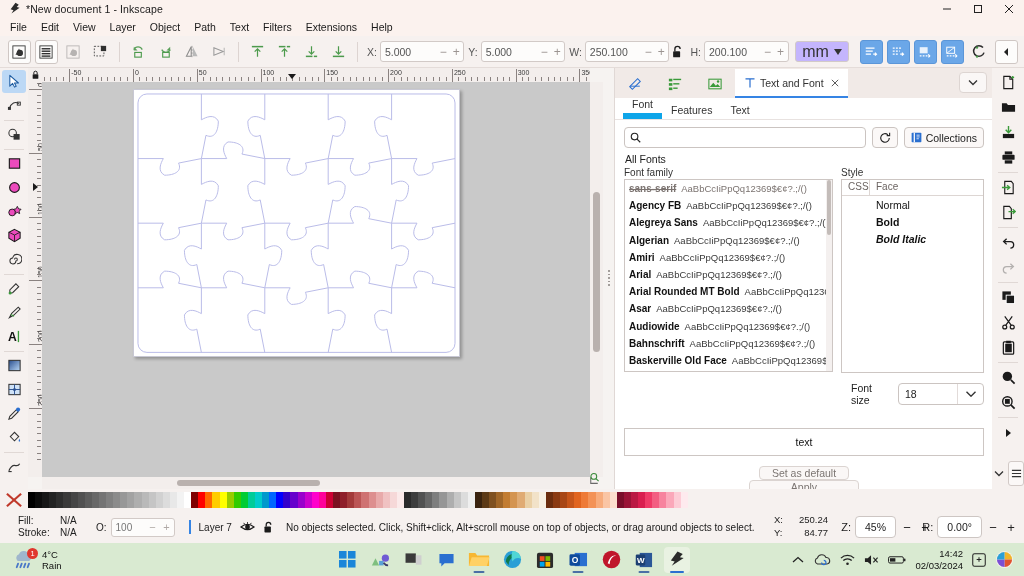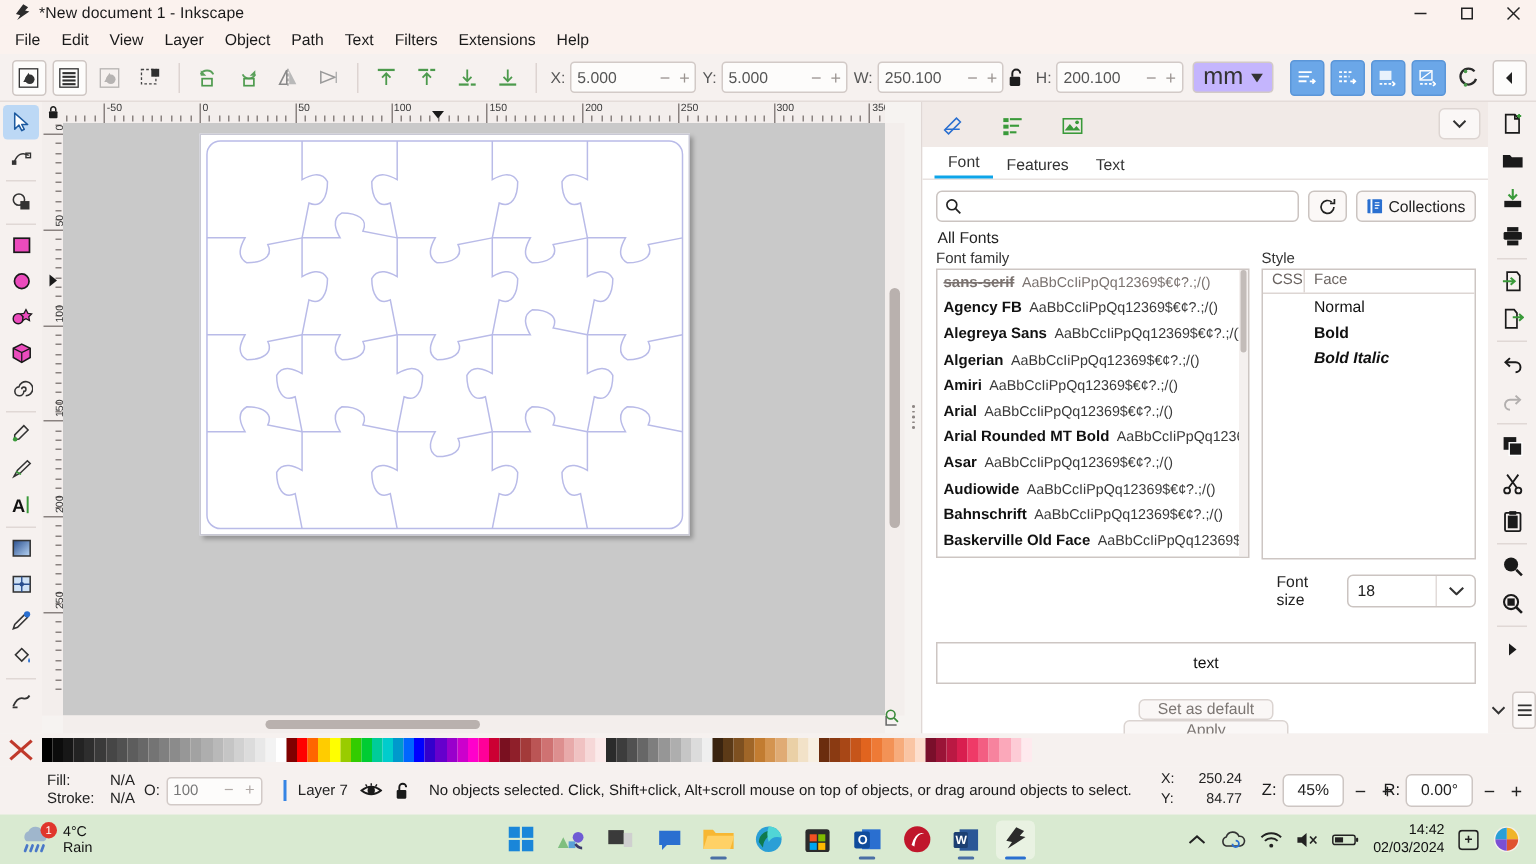--- a/index.html
+++ b/index.html
@@ -152,21 +152,21 @@
   .dock-chevron { position: absolute; right: 6px; top: 4px; width: 28px; height: 21px;
     display:flex; align-items:center; justify-content:center; border:1px solid #ddd5d2;
     border-radius:4px; background:#faf7f6; font-size:9px; color:#444; }
 
   .dock-body {
     position: absolute; top: 30px; left: 0; width: 378px; height: 391px; background: #ffffff;
   }
   .subtabs { display: flex; align-items: flex-end; height: 22px; padding-left: 8px;
     border-bottom: 1px solid #e8e2e0; }
   .subtab { padding: 0 9px 3px 9px; font-size: 10.5px; color: #333; }
-  .subtab.active { border-bottom: 2px solid #0ea5e9; font-weight: normal; }
+  .subtab.active { border-bottom: 6px solid #0ea5e9; font-weight: normal; }
 
   .searchrow { display:flex; align-items:center; gap:6px; padding: 7px 9px 4px 9px; }
   .search-box {
     flex: 1; height: 21px; border: 1px solid #cbc4c1; border-radius: 4px;
     background: #fff; display: flex; align-items: center; padding: 0 5px; gap: 4px;
   }
   .search-box input { border:none; outline:none; background:transparent; flex:1;
     font-family:"Liberation Sans", sans-serif; font-size: 10.5px; }
   .mini-btn {
     height: 21px; min-width: 21px; border: 1px solid #cbc4c1; border-radius: 4px;
@@ -233,21 +233,21 @@
   .pal-x { width: 28px; height: 22px; display:flex; align-items:center; justify-content:center; }
   .swatches { display:flex; height: 16px; flex: 1; overflow:hidden; }
   .swatches i { display:block; width: 7.1px; height: 16px; }
 
   
   .statusbar {
     position: absolute; top: 511px; left: 0; width: 1024px; height: 32px;
     background: #f6f1ef; display:flex; align-items:center; font-size: 10px; color: #222;
   }
   .fs-block { width: 90px; padding-left: 18px; line-height: 12px; }
-  .fs-row { display:flex; gap: 12px; justify-content: flex-end; }
+  .fs-row { display:flex; gap: 12px; }
   .fs-key { width: 30px; color: #222; }
   .fs-val { color: #222; }
   .o-block { display:flex; align-items:center; gap: 4px; margin-left: 6px; }
   .o-spin { display:flex; align-items:center; height: 19px; border:1px solid #d2cac7;
     border-radius:3px; background:#fdfcfb; }
   .o-spin input { border:none; background:transparent; outline:none; width: 34px;
     font-family:"Liberation Sans", sans-serif; font-size:10px; color:#777; padding-left:4px; }
   .o-spin .sb { width: 14px; text-align:center; color:#b0a9a6; font-size:11px; }
   .layer-block { display:flex; align-items:center; gap: 8px; margin-left: 14px; }
   .layer-bar { width:2px; height: 14px; background:#3584e4; }
@@ -862,20 +862,34 @@
             <rect x="6" y="12" width="5" height="1.6" fill="#3a9a3a"></rect>
           </svg>
       </div>
       <div class="dtab icon-only">
         <svg width="14" height="14" viewBox="0 0 16 16">
             <rect x="1" y="2.5" width="14" height="11" fill="none" stroke="#3a9a3a" stroke-width="1.2"></rect>
             <path d="M2 11.5 L6 6.5 L9 10 L11 8 L14 11.5 Z" fill="#3a9a3a"></path>
             <circle cx="11.5" cy="5.2" r="1.4" fill="#3a9a3a"></circle>
           </svg>
       </div>
+      <div class="dtab active">
+        <span>
+          <svg width="12" height="12" viewBox="0 0 16 16">
+              <path d="M2 2.5 H14 M8 2.5 V14" stroke="#2a6fd0" stroke-width="1.6" fill="none"></path>
+            </svg>
+        </span>
+        <span>Text and Font</span>
+        <span class="dtab-close">
+          <svg width="8" height="8" viewBox="0 0 10 10">
+              <line x1="1" y1="1" x2="9" y2="9" stroke="#555" stroke-width="1.2"></line>
+              <line x1="9" y1="1" x2="1" y2="9" stroke="#555" stroke-width="1.2"></line>
+            </svg>
+        </span>
+      </div>
       <div class="dock-chevron">
         <svg width="10" height="7" viewBox="0 0 10 7">
             <path d="M1 1.5 L5 5.5 L9 1.5" fill="none" stroke="#333" stroke-width="1.3"></path>
           </svg>
       </div>
     </div>
 
     <div class="dock-body">
       <div class="subtabs">
         <div class="subtab active">Font</div>

